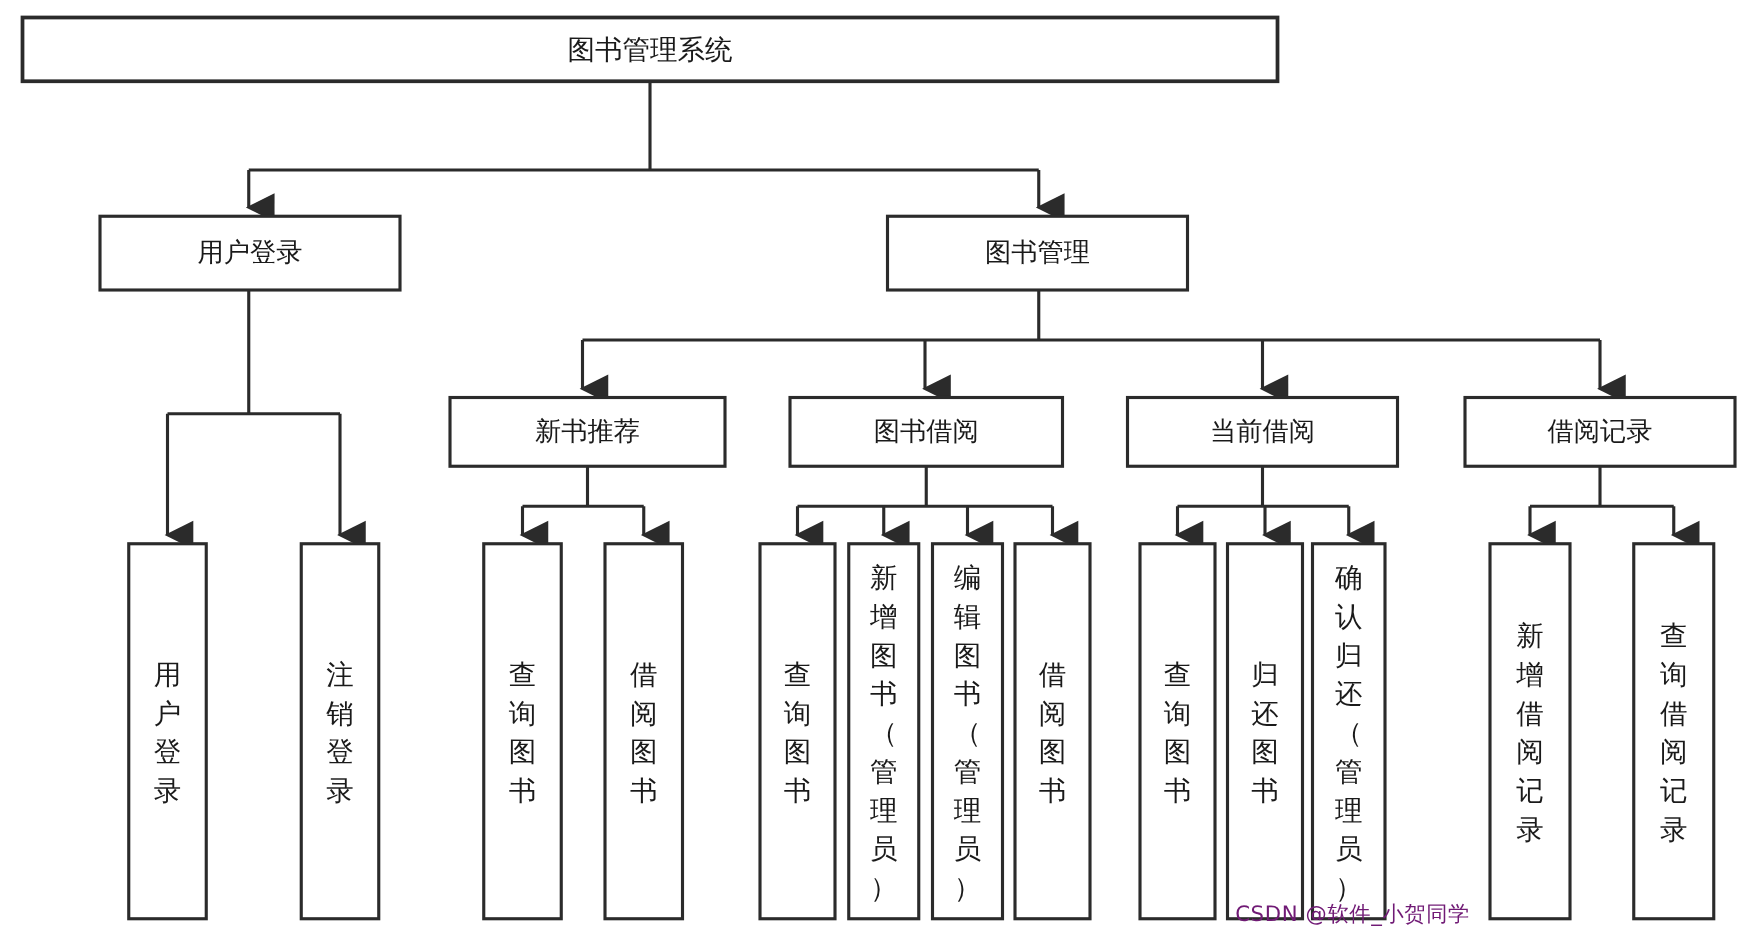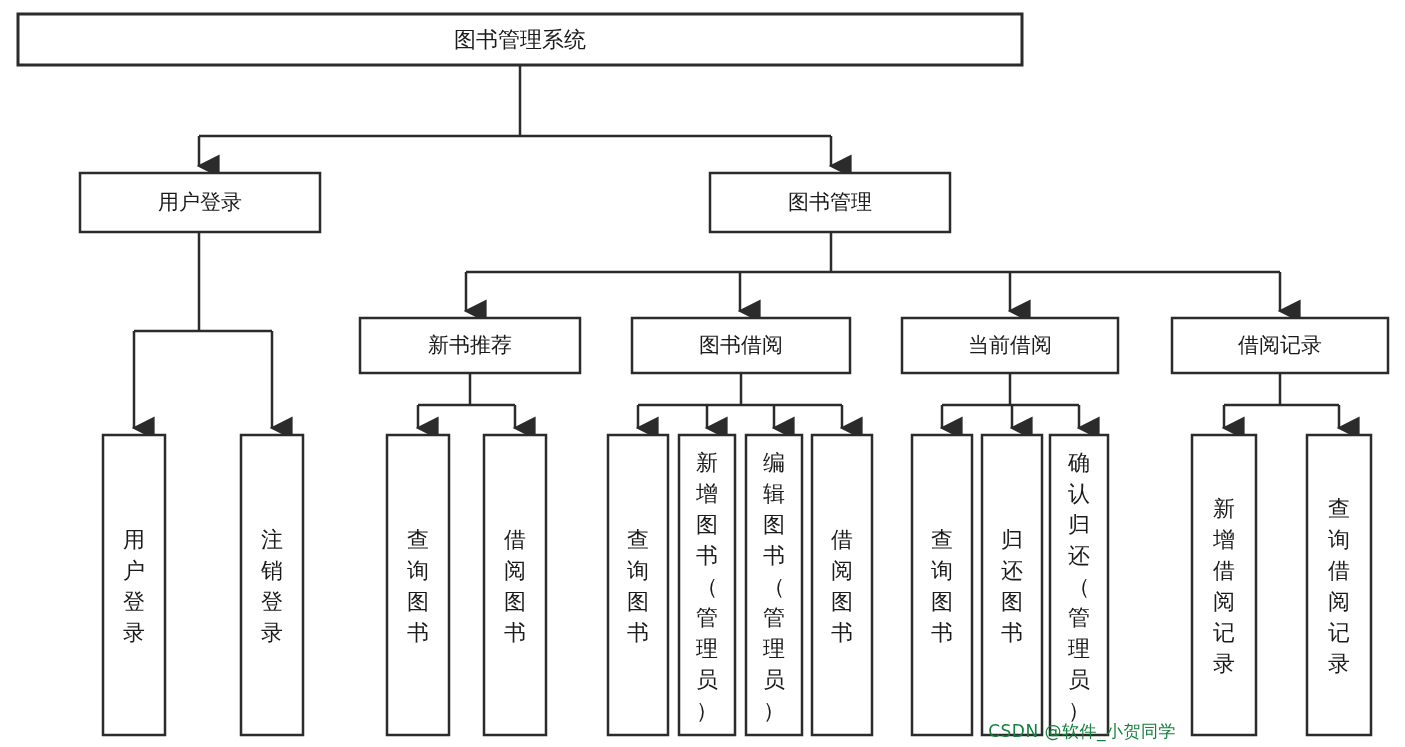--- a/index.html
+++ b/index.html
@@ -59,21 +59,21 @@
   .arrow-head {
     fill: #2b2b2b;
     stroke: none;
   }
   .watermark {
     position: absolute;
     right: 8px;
     bottom: 4px;
     font-family: "DejaVu Sans", "Liberation Sans", sans-serif;
     font-size: 17px;
-    color: #15803d;
+    color: #701a75;
     letter-spacing: 0.5px;
     white-space: nowrap;
     pointer-events: none;
   }
 </style>
 </head>
 <body>
 
 <div id="diagram-root">
 

